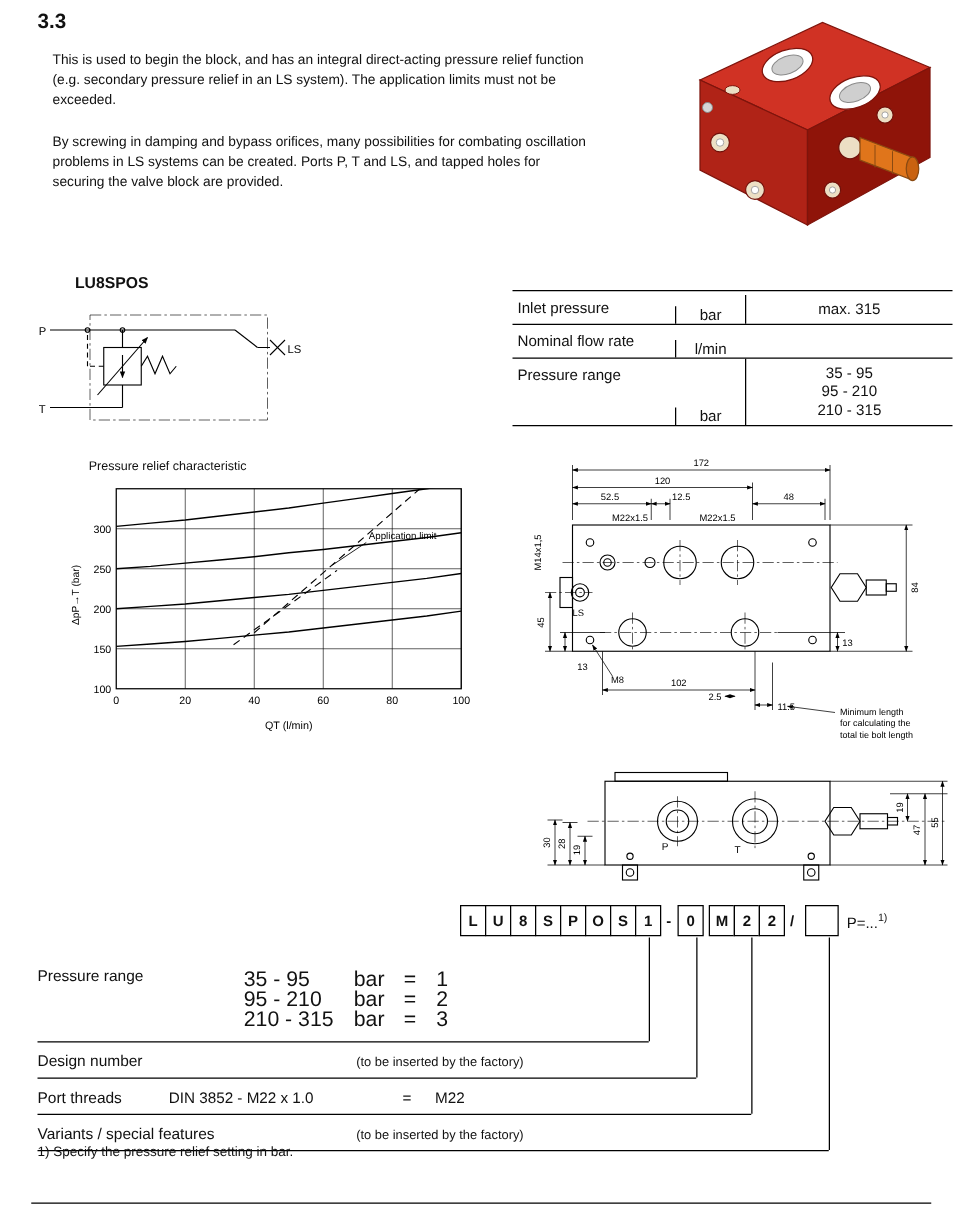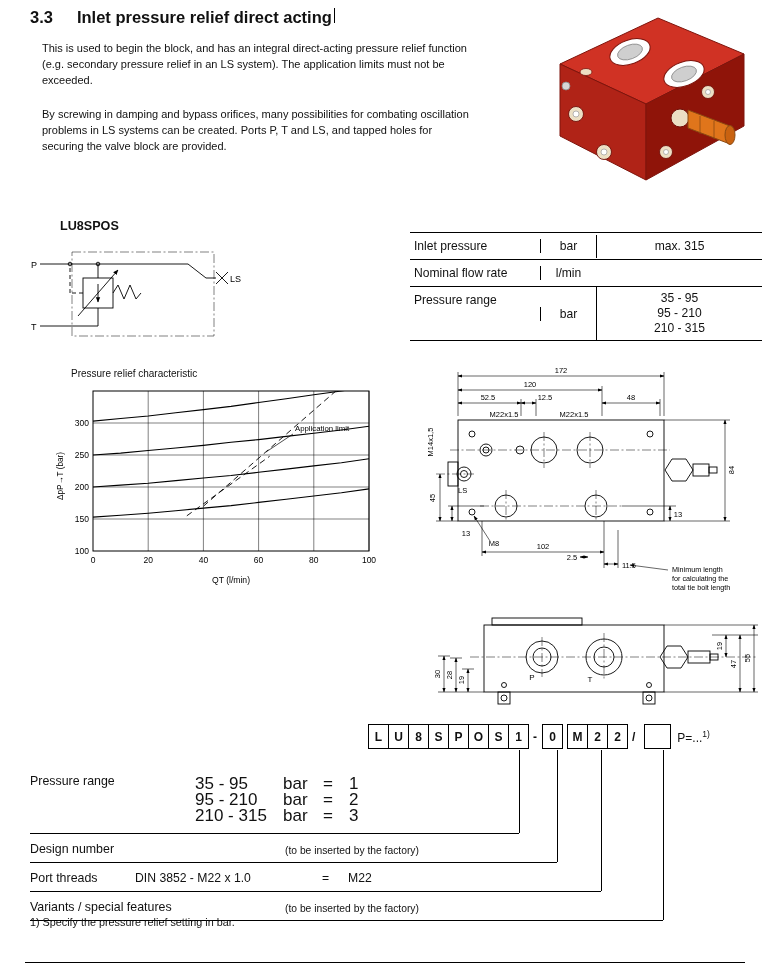--- a/index.html
+++ b/index.html
@@ -4,21 +4,21 @@
 <style>
 *{margin:0;padding:0;box-sizing:border-box}
 html,body{width:770px;height:980px;background:#fff}
 body{font-family:"Liberation Sans",sans-serif;color:#111;position:relative;overflow:hidden}
 .abs{position:absolute}
 .heading{left:30px;top:8px;font-size:16.5px;font-weight:bold;display:flex;gap:24px;align-items:center}
 .cursor{display:inline-block;width:1.5px;height:15px;background:#000;margin-left:2px}
 .para{left:42px;width:434px;font-size:11px;line-height:16px}
 .model{left:60px;top:219px;font-weight:bold;font-size:12.6px}
 .spec{left:410px;top:232px;width:352px;font-size:12.1px;border-top:1px solid #000}
-.spec-row{display:flex;border-bottom:1px solid #000;align-items:center}
+.spec-row{display:flex;border-bottom:1px solid #000;align-items:flex-end}
 .spec-c1{width:130px;padding:6px 4px 6px 4px}
 .spec-c2{width:56px;border-left:1px solid #000;display:flex;align-items:center;justify-content:center}
 .spec-c3{flex:1;border-left:1px solid #000;display:flex;flex-direction:column;align-items:center;justify-content:center;text-align:center;padding:4px 2px;line-height:15px}
 .chart{left:55px;top:366px;width:330px;height:234px}
 .chart-title{margin:2px 0 2px 16px;font-size:10px}
 svg text{font-family:"Liberation Sans",sans-serif}
 .drawsvg text{font-size:7.5px;text-anchor:middle;fill:#000}
 .drawsvg .ta-s{text-anchor:start}
 .thin line{stroke:#000;stroke-width:0.6}
 .med line,.med rect,.med circle,.med polygon,.med polyline{stroke:#000;fill:none}
@@ -40,21 +40,20 @@
 .o-unit{display:inline-block;width:40px}
 .o-eq{display:inline-block;width:26px}
 .pt-thread{font-size:12.2px}
 .footnote{left:30px;top:916px;font-size:10.8px}
 </style>
 </head>
 <body>
 
 <div class="abs heading">
   <span>3.3</span>
-  <span><span>Inlet pressure relief direct acting</span><span class="cursor"></span></span>
 </div>
 <p class="abs para" style="top:40px">This is used to begin the block, and has an integral direct-acting pressure relief function (e.g. secondary pressure relief in an LS system). The application limits must not be exceeded.</p>
 <p class="abs para" style="top:106px">By screwing in damping and bypass orifices, many possibilities for combating oscillation problems in LS systems can be created. Ports P, T and LS, and tapped holes for securing the valve block are provided.</p>
 
 <svg class="abs" style="left:478px;top:6px" width="280" height="180" viewBox="0 0 280 180">
   <g>
     <polygon points="82,58 180,12 266,48 168,98" fill="#d03224" stroke="#7e140c" stroke-width="1"></polygon>
     <polygon points="82,58 168,98 168,174 82,130" fill="#b02317" stroke="#7e140c" stroke-width="1"></polygon>
     <polygon points="168,98 266,48 266,120 168,174" fill="#8f1409" stroke="#7e140c" stroke-width="1"></polygon>
   </g>

